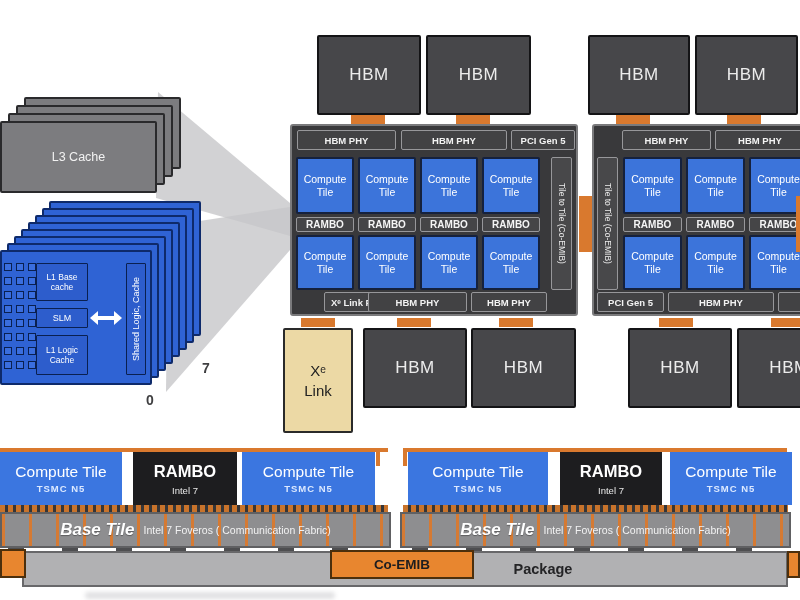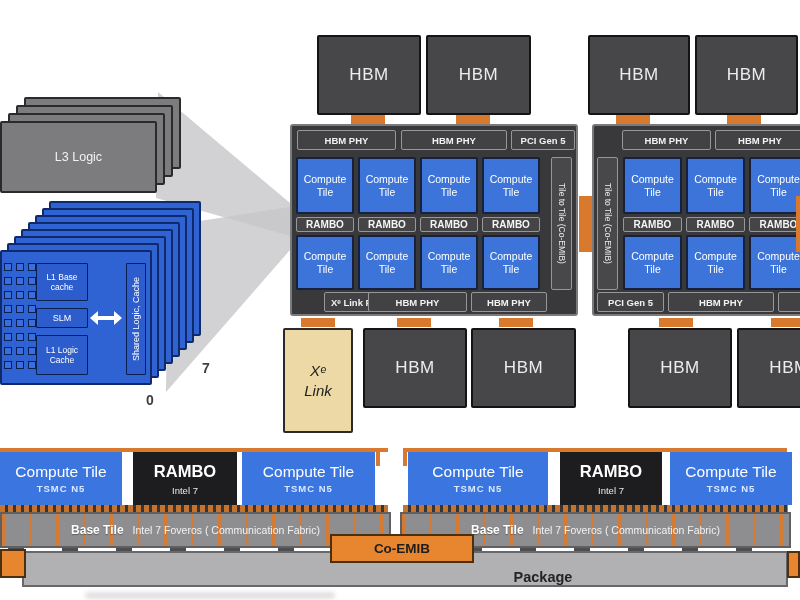--- a/index.html
+++ b/index.html
@@ -40,21 +40,21 @@
   .csct{background:#3b76e0;color:#fff;display:flex;flex-direction:column;align-items:center;justify-content:center;}
   .csct .nm{font-size:15.5px;}
   .csct .pr{font-size:9.5px;font-weight:bold;color:#dce9ff;letter-spacing:1px;margin-top:2px;}
   .csrmb{background:#1d1d1f;color:#fff;display:flex;flex-direction:column;align-items:center;justify-content:center;}
   .csrmb .nm{font-size:16.5px;font-weight:bold;}
   .csrmb .pr{font-size:9.5px;margin-top:4px;color:#e8e8e8;}
   .bumps{background:repeating-linear-gradient(90deg,#c8732b 0 5px,#353537 5px 8px);}
   .base{background:#8e8e90;border:2px solid #606062;
         background-image:repeating-linear-gradient(90deg,rgba(217,121,46,0.95) 0 3px,rgba(0,0,0,0) 3px 27px);
         display:flex;align-items:center;justify-content:center;gap:9px;color:#fff;}
-  .base .bt{font-size:12px;font-weight:bold;text-shadow:0 1px 1px rgba(0,0,0,0.35);}
+  .base .bt{font-size:17px;font-weight:bold;text-shadow:0 1px 1px rgba(0,0,0,0.35);font-style:italic;}
   .base .bp{font-size:10.5px;color:#f2f2f2;}
   .lbumps{background:repeating-linear-gradient(90deg,#4e4e50 0 16px,rgba(0,0,0,0) 16px 54px);}
   .pkg{background:#b1b1b3;border:2px solid #68686a;}
   .pkg-label{color:#242426;font-size:14.5px;font-weight:bold;display:flex;align-items:center;justify-content:center;}
   .coemib{background:#e8862f;border:2px solid #4c2f0c;color:#1d1d1f;font-size:13.5px;font-weight:bold;
           display:flex;align-items:center;justify-content:center;}
   .smudge{background:rgba(120,120,126,0.22);filter:blur(2px);border-radius:3px;}
 </style>
 </head>
 <body>
@@ -63,21 +63,21 @@
 
   <svg class="abs" style="left:0;top:0;" width="800" height="600">
     <polygon points="158,92 290,203 290,236 156,198" fill="#c7c7c9" opacity="0.8"></polygon>
     <polygon points="168,226 290,207 290,250 166,392" fill="#c7c7c9" opacity="0.8"></polygon>
   </svg>
 
   <div class="abs l3-layer" style="left:24px;top:97px;width:157px;height:72px;"></div>
   <div class="abs l3-layer" style="left:16px;top:105px;width:157px;height:72px;"></div>
   <div class="abs l3-layer" style="left:8px;top:113px;width:157px;height:72px;"></div>
   <div class="abs l3-layer" style="left:0;top:121px;width:157px;height:72px;">
-    <div class="l3-label">L3 Logic</div>
+    <div class="l3-label">L3 Cache</div>
   </div>
 
   <div class="abs core-layer" style="left:49px;top:201px;width:152px;height:135px;"></div>
   <div class="abs core-layer" style="left:42px;top:208px;width:152px;height:135px;"></div>
   <div class="abs core-layer" style="left:35px;top:215px;width:152px;height:135px;"></div>
   <div class="abs core-layer" style="left:28px;top:222px;width:152px;height:135px;"></div>
   <div class="abs core-layer" style="left:21px;top:229px;width:152px;height:135px;"></div>
   <div class="abs core-layer" style="left:14px;top:236px;width:152px;height:135px;"></div>
   <div class="abs core-layer" style="left:7px;top:243px;width:152px;height:135px;"></div>
   <div class="abs core-layer" style="left:0;top:250px;width:152px;height:135px;">
@@ -151,21 +151,21 @@
     <span>Tile to Tile (Co-EMIB)</span>
   </div>
 
   <div class="abs phy" style="left:296px;top:292px;width:68px;height:20px;margin-left:28px;">Xᵉ Link PHY</div>
   <div class="abs phy" style="left:368px;top:292px;width:99px;height:20px;">HBM PHY</div>
   <div class="abs phy" style="left:471px;top:292px;width:76px;height:20px;">HBM PHY</div>
 
   <div class="abs conn" style="left:301px;top:318px;width:34px;height:9px;"></div>
   <div class="abs conn" style="left:397px;top:318px;width:34px;height:9px;"></div>
   <div class="abs conn" style="left:499px;top:318px;width:34px;height:9px;"></div>
-  <div class="abs xelink" style="left:283px;top:328px;width:70px;height:105px;font-style:italic;">
+  <div class="abs xelink" style="left:283px;top:328px;width:70px;height:105px;">
     <div>
       <div>Xᵉ</div>
       <div>Link</div>
     </div>
   </div>
   <div class="abs hbm" style="left:363px;top:328px;width:104px;height:80px;">HBM</div>
   <div class="abs hbm" style="left:471px;top:328px;width:105px;height:80px;">HBM</div>
 
   <div class="abs conn" style="left:579px;top:196px;width:17px;height:56px;"></div>
 
@@ -241,19 +241,19 @@
   </div>
   <div class="abs bumps" style="left:403px;top:505px;width:385px;height:7px;"></div>
   <div class="abs base" style="left:400px;top:512px;width:391px;height:36px;">
     <span class="bt">Base Tile</span>
     <span class="bp">Intel 7 Foveros ( Communication Fabric)</span>
   </div>
   <div class="abs lbumps" style="left:412px;top:548px;width:370px;height:5px;"></div>
 
   <div class="abs pkg" style="left:22px;top:551px;width:766px;height:36px;"></div>
   <div class="abs coemib" style="left:0;top:549px;width:26px;height:29px;"></div>
-  <div class="abs coemib" style="left:330px;top:534px;width:144px;height:29px;">Co-EMIB</div>
+  <div class="abs coemib" style="left:330px;top:550px;width:144px;height:29px;">Co-EMIB</div>
   <div class="abs coemib" style="left:787px;top:551px;width:13px;height:27px;"></div>
-  <div class="abs pkg-label" style="left:488px;top:559px;width:110px;height:20px;margin-top:8px;">Package</div>
+  <div class="abs pkg-label" style="left:488px;top:559px;width:110px;height:20px;">Package</div>
 
   <div class="abs smudge" style="left:85px;top:592px;width:250px;height:7px;"></div>
 
 </div>
 
 </body></html>

